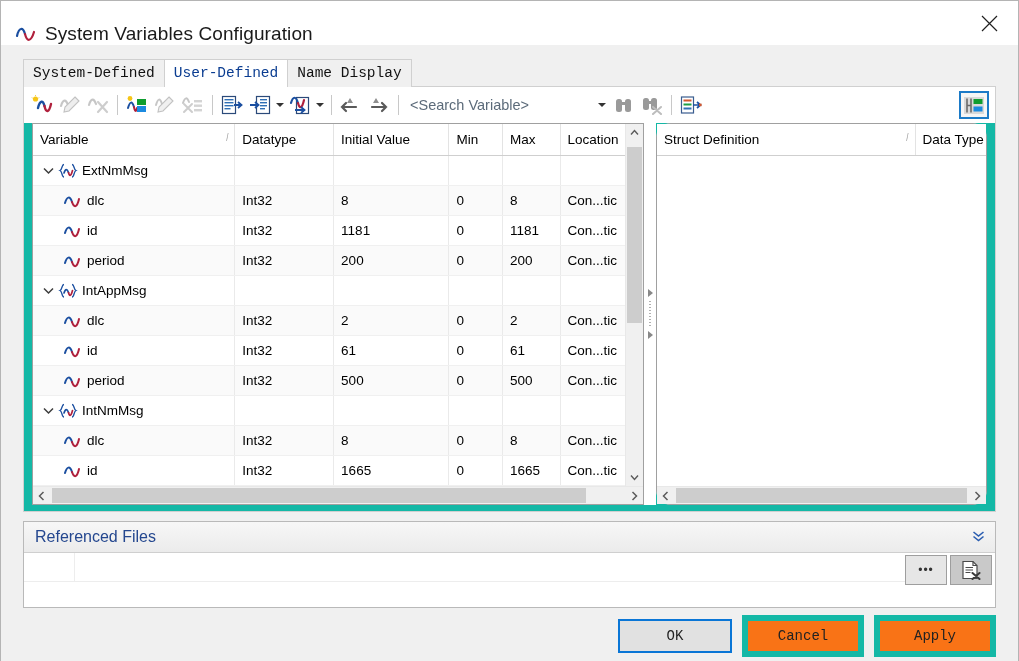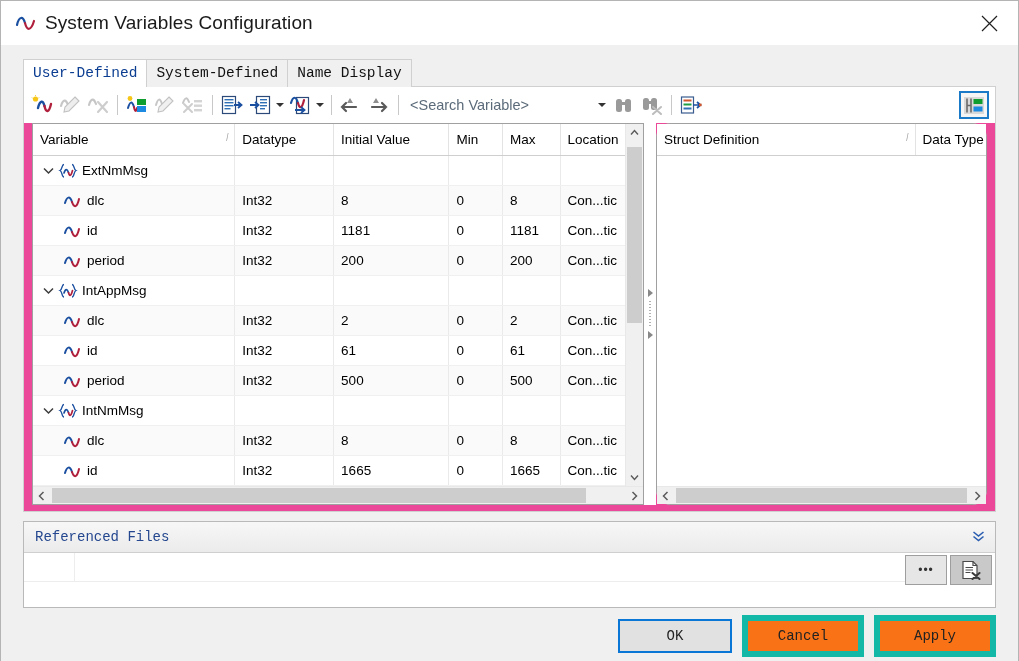--- a/index.html
+++ b/index.html
@@ -21,21 +21,21 @@
     box-sizing: border-box;
     display: flex;
     flex-direction: column;
     position: relative;
   }
   
   .titlebar {
     height: 44px;
     flex: 0 0 44px;
     display: flex;
-    align-items: center;
+    align-items: flex-end;
     background: #ffffff;
     padding-left: 14px;
     position: relative;
   }
   .title-icon { width: 22px; height: 22px; margin-right: 8px; flex: 0 0 22px; }
   .title-text {
     font-size: 19px;
     color: #1a1a1a;
     font-family: "Liberation Sans", sans-serif;
     letter-spacing: 0.1px;
@@ -80,21 +80,21 @@
     cursor: default;
   }
   .tab.active {
     background: #ffffff;
     border-color: #d0d0d0;
     color: #0b3d91;
     position: relative;
     z-index: 2;
   }
   .tab-panel {
-    background: #ec4899;
+    background: #14b8a6;
     border: 1px solid #d0d0d0;
     margin: 0 22px 0 22px;
     flex: 1 1 auto;
     display: flex;
     flex-direction: column;
     position: relative;
     top: -1px;
   }
 
   
@@ -317,22 +317,22 @@
   }
   .ref-header {
     height: 30px;
     background: linear-gradient(to bottom, #f7f7f7 0%, #ebebeb 100%);
     border-bottom: 1px solid #cfcfcf;
     display: flex;
     align-items: center;
     padding: 0 10px 0 11px;
   }
   .ref-title {
-    font-family: Liberation Mono, monospace;
-    font-size: 14px;
+    font-family: Liberation Sans, sans-serif;
+    font-size: 16px;
     color: #24478f;
   }
   .ref-collapse {
     margin-left: auto;
     color: #2a5db0;
     font-size: 13px;
     line-height: 11px;
     cursor: default;
     letter-spacing: -1px;
   }
@@ -416,25 +416,25 @@
     <div class="close-btn">
       <svg class="close-x" viewBox="0 0 17 17">
         <path d="M1 1 L16 16 M16 1 L1 16" stroke="#202020" stroke-width="1.2" fill="none"></path>
       </svg>
     </div>
   </div>
 
   <div class="body-area">
 
     <div class="tabstrip">
+      <div class="tab">
+        <span>System-Defined</span>
+      </div>
       <div class="tab active">
         <span>User-Defined</span>
-      </div>
-      <div class="tab">
-        <span>System-Defined</span>
       </div>
       <div class="tab">
         <span>Name Display</span>
       </div>
     </div>
 
     <div class="tab-panel">
 
       <div class="toolbar">
 

